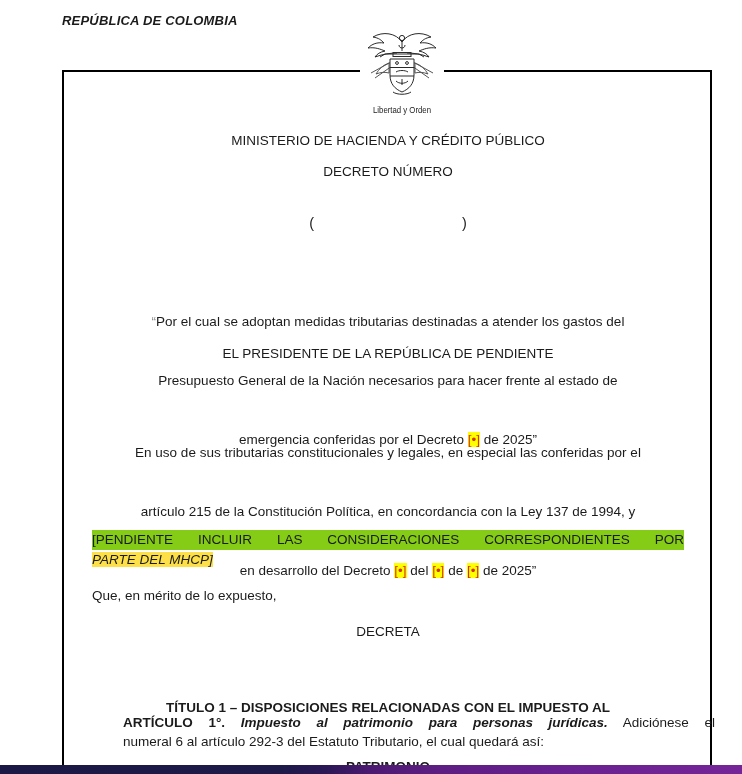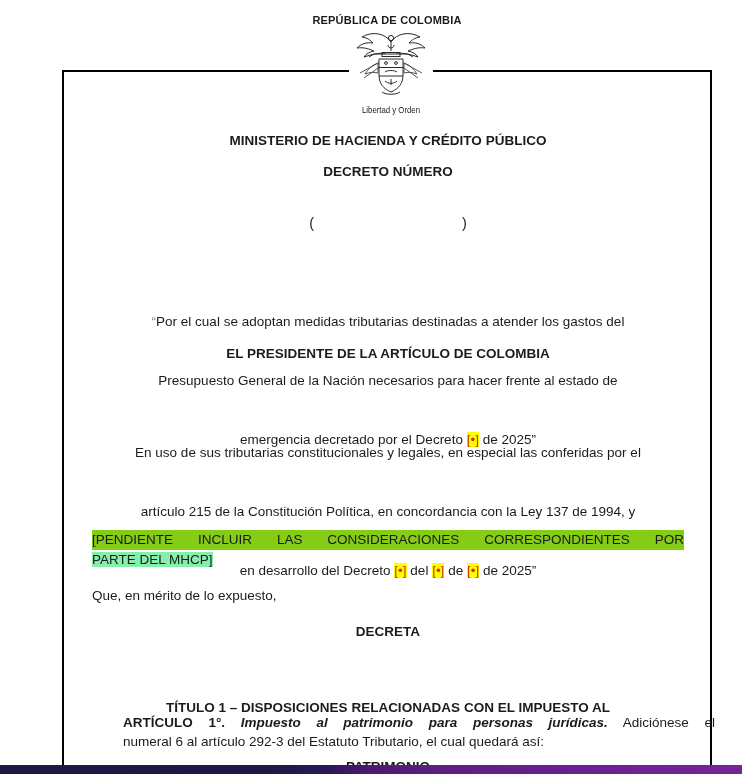--- a/index.html
+++ b/index.html
@@ -5,43 +5,43 @@
   * { margin:0; padding:0; box-sizing:border-box; }
   html,body { background:#ffffff; }
   .page {
     position:relative; width:742px; height:774px; overflow:hidden;
     background:#ffffff; color:#1b1b1b;
     font-family:"Liberation Sans", sans-serif;
     font-size:13.5px; line-height:19px;
   }
   .header-title {
     position:absolute; left:62px; top:11px; width:650px;
-    text-align:center; font-weight:700; font-size:11px; letter-spacing:.2px;
+    text-align:left; font-weight:700; font-size:13px; letter-spacing:.2px;font-style:italic;
   }
   .doc-box {
     position:absolute; left:62px; top:70px; width:650px; height:704px;
     border:2px solid #000; border-bottom:none; background:#fff;
   }
   .emblem {
-    position:absolute; left:349px; top:29px; width:84px; height:88px;
+    position:absolute; left:360px; top:29px; width:84px; height:88px;
     background:#fff; z-index:3; text-align:center;
   }
   .emblem svg { display:block; margin:0 auto; }
   .motto {
     font-size:9.5px; color:#1b1b1b; white-space:nowrap;
     transform:scaleX(.82); transform-origin:center; margin-top:-1px;
   }
   .block { position:absolute; left:92px; width:592px; z-index:2; }
   .centered { text-align:center; }
   .line { white-space:nowrap;margin-top:40px; }
   .bold { font-weight:700; }
-  .heading { font-weight:700; text-align:center; white-space:nowrap; }
+  .heading { font-weight:400; text-align:center; white-space:nowrap; }
   .parens-line { text-align:center; font-size:14.5px; }
   .paren-gap { display:inline-block; width:148px; }
-  .hl { background:#86efac; }
+  .hl { background:#fde047;font-style:italic; }
   .ph { background:#ffff00; color:#d43500; }
   .gray-quote { color:#8d8d8d; }
   .justify-last { text-align:justify; text-align-last:justify; }
   .pending-line1 { background:#84cc16; line-height:20px; }
   .pending-line2 { line-height:20px; }
   .italic-bold { font-weight:700; font-style:italic; }
   .bottom-bar {
     position:absolute; left:0; bottom:0; width:742px; height:9px; z-index:5;
     background:linear-gradient(90deg,
       #1b1846 0%, #1d1a49 38%, #2b1756 44%, #4c1972 50%,
@@ -93,27 +93,27 @@
   <div class="block heading" style="top:162px;">DECRETO NÚMERO</div>
 
   <div class="block parens-line" style="top:214px;">
     <span>(</span><span class="paren-gap"></span><span>)</span>
   </div>
 
   <div class="block centered" style="top:272px;">
     <div class="line"><span class="gray-quote">“</span><span>Por el cual se adoptan medidas tributarias destinadas a atender los gastos del</span></div>
     <div class="line">Presupuesto General de la Nación necesarios para hacer frente al estado de</div>
     <div class="line">
-      <span>emergencia decretado por el Decreto</span>
+      <span>emergencia conferidas por el Decreto</span>
       <span class="ph">[•]</span>
       <span>de 2025”</span>
     </div>
   </div>
 
-  <div class="block heading" style="top:344px;">EL PRESIDENTE DE LA ARTÍCULO DE COLOMBIA</div>
+  <div class="block heading" style="top:344px;">EL PRESIDENTE DE LA REPÚBLICA DE PENDIENTE</div>
 
   <div class="block centered" style="top:403px;">
     <div class="line">En uso de sus tributarias constitucionales y legales, en especial las conferidas por el</div>
     <div class="line">artículo 215 de la Constitución Política, en concordancia con la Ley 137 de 1994, y</div>
     <div class="line">
       <span>en desarrollo del Decreto</span>
       <span class="ph">[•]</span>
       <span>del</span>
       <span class="ph">[•]</span>
       <span>de</span>

